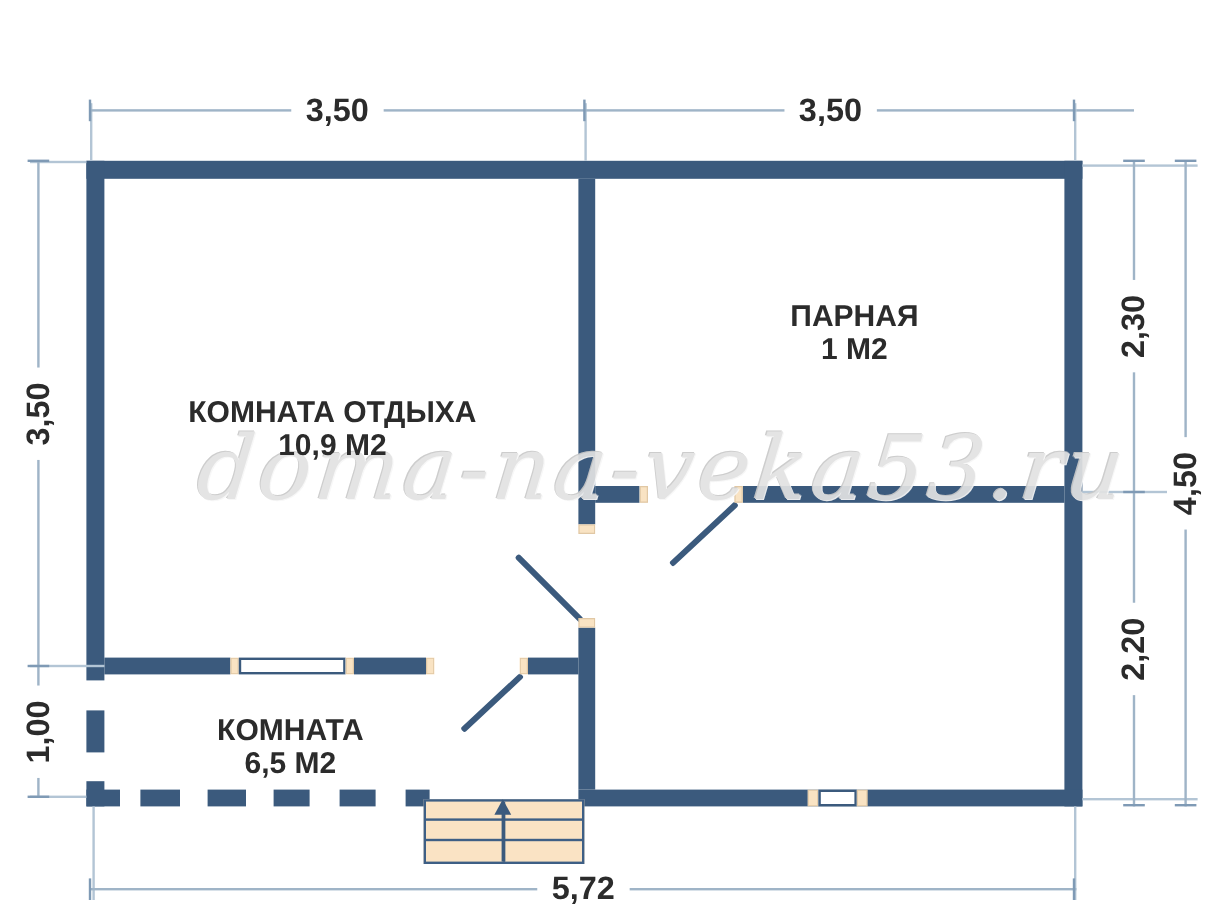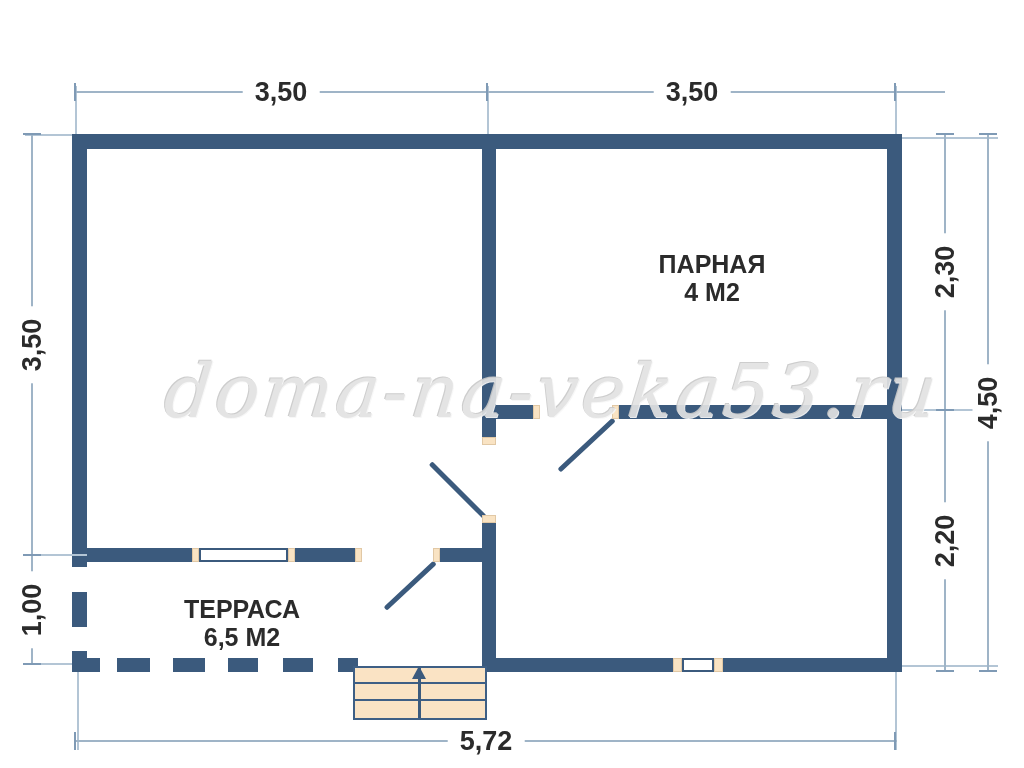--- a/index.html
+++ b/index.html
@@ -132,22 +132,26 @@
 
   <div class="ext" style="left:77px;top:672px;width:2px;height:78px;"></div>
   <div class="ext" style="left:895px;top:672px;width:2px;height:78px;"></div>
   <div class="dline" style="left:75px;top:740px;width:822px;height:2px;"></div>
   <div class="tick" style="left:74px;top:732px;width:2px;height:18px;"></div>
   <div class="tick" style="left:894px;top:732px;width:2px;height:18px;"></div>
   <div class="dlabel" style="left:486px;top:741px;">5,72</div>
 
   <div class="watermark">doma-na-veka53.ru</div>
 
+  <div class="room-label" style="left:277px;top:358px;">
+    <div>КОМНАТА ОТДЫХА</div>
+    <div>10,9 М2</div>
+  </div>
   <div class="room-label" style="left:712px;top:278px;">
     <div>ПАРНАЯ</div>
-    <div>4 М2</div>
+    <div>1 М2</div>
   </div>
   <div class="room-label" style="left:242px;top:623px;">
-    <div>ТЕРРАСА</div>
+    <div>КОМНАТА</div>
     <div>6,5 М2</div>
   </div>
 
 </div>
 
 </body></html>

